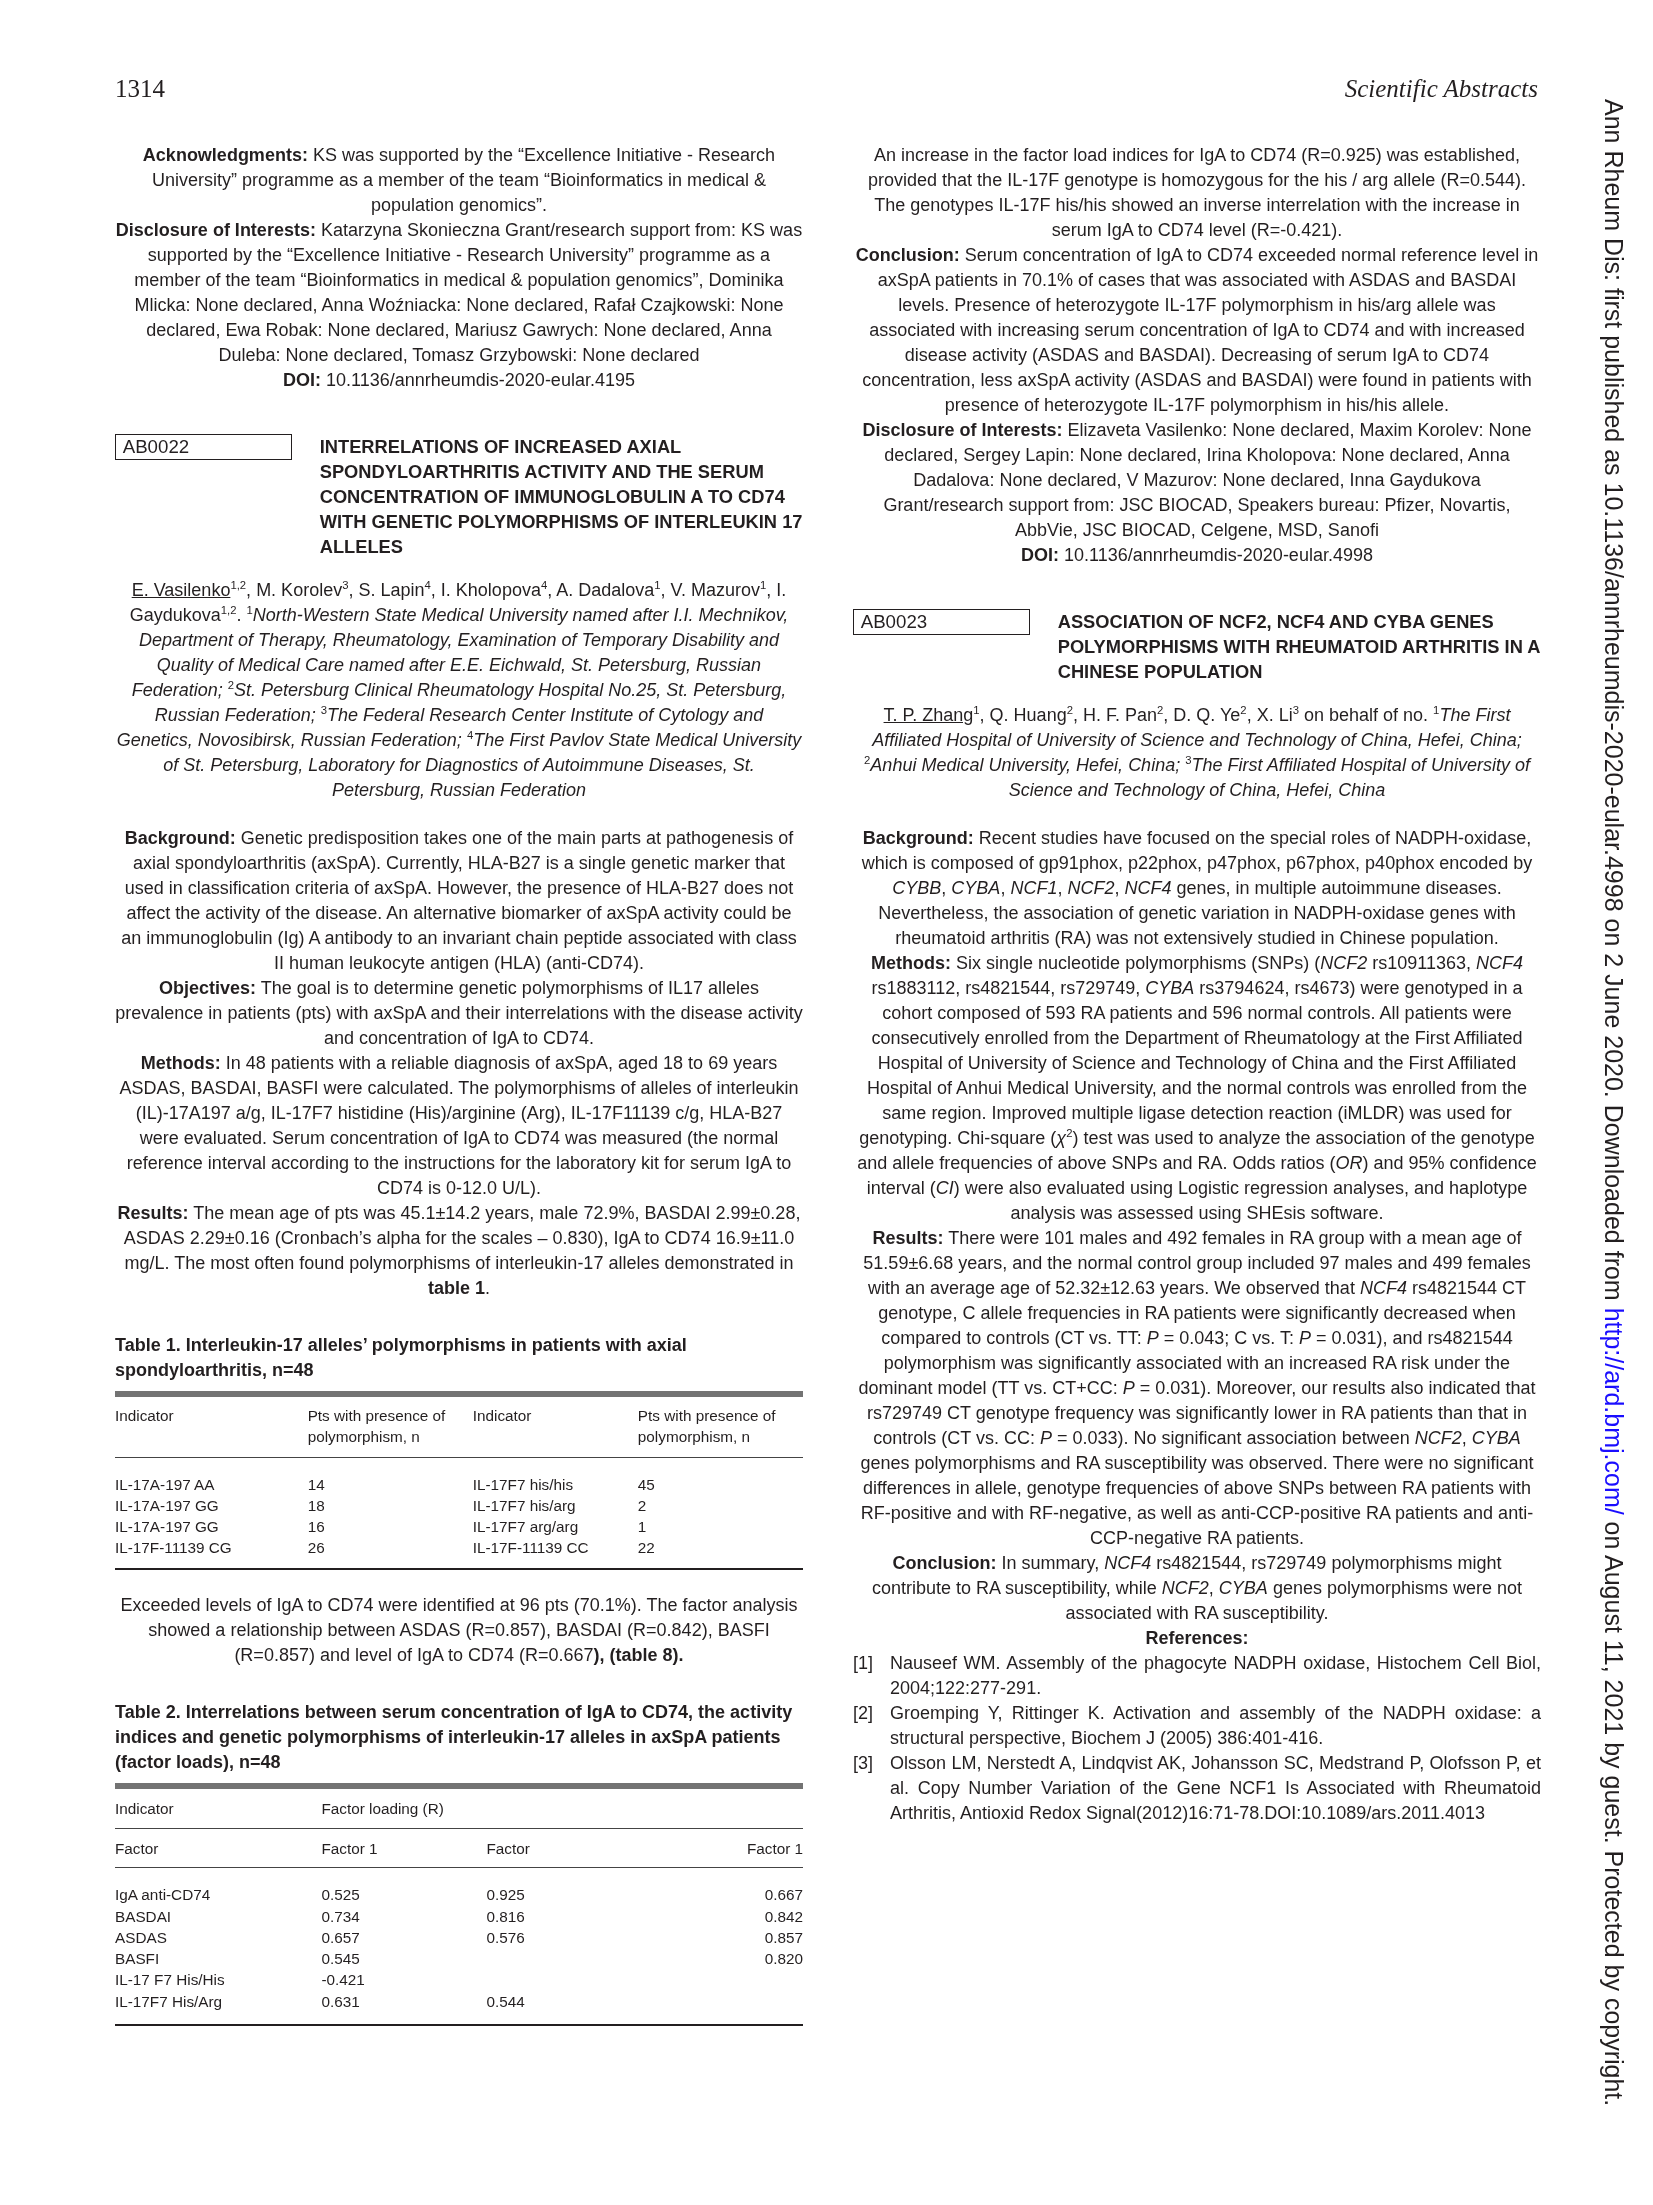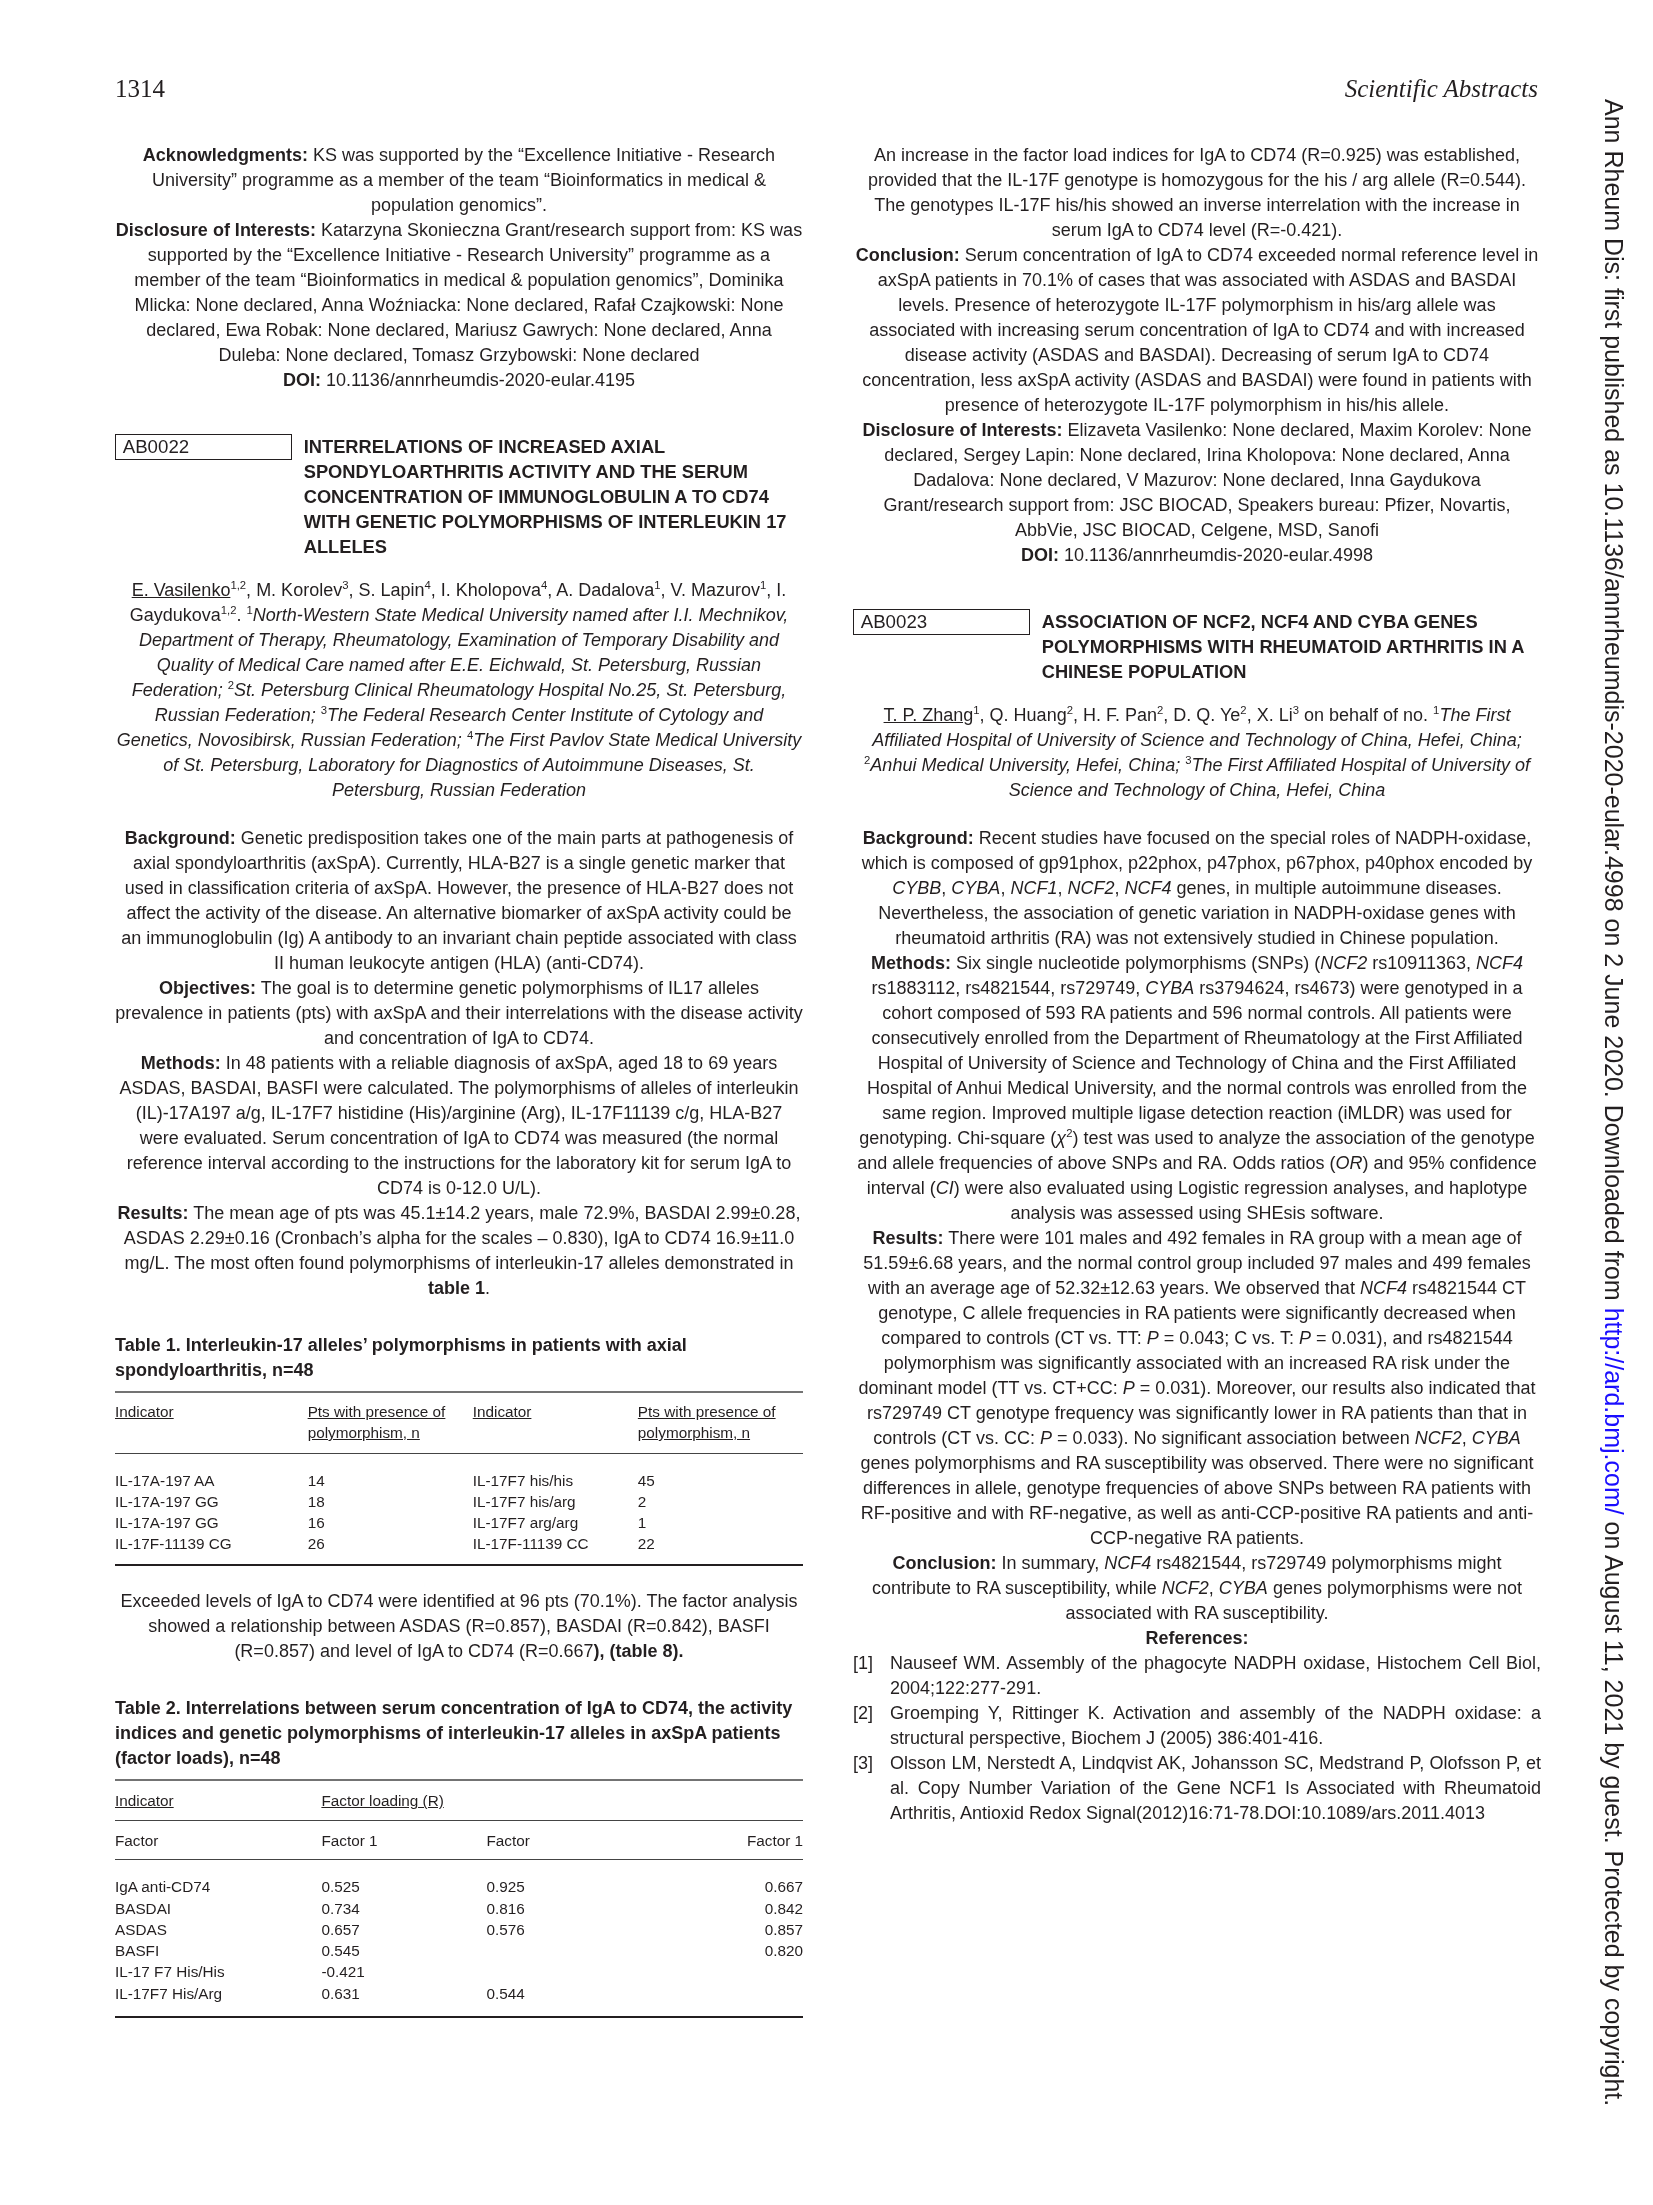--- a/index.html
+++ b/index.html
@@ -7,32 +7,32 @@
     width:1654px; height:2205px; background:#ffffff; position:relative; overflow:hidden;
     font-family:"Liberation Sans", sans-serif; color:#231f20;
   }
   .page-num { position:absolute; left:115px; top:75px; font-family:"Liberation Serif", serif; font-size:25px; }
   .running-head { position:absolute; right:116px; top:75px; font-family:"Liberation Serif", serif; font-style:italic; font-size:25px; }
   .col { position:absolute; top:143px; width:688px; font-size:18px; line-height:25px; text-align:justify; }
   .col.left { left:115px; }
   .col.right { left:853px; }
   .col p { margin:0;text-align:center; }
   b { font-weight:bold; }
-  .abs-head { display:flex; margin-top:41px; margin-bottom:18.7px; }
+  .abs-head { display:flex; margin-top:41px; margin-bottom:18.7px;gap:16px; }
   .abs-id { width:168px; height:24px; border:1.3px solid #231f20; font-size:18.7px; line-height:24px; padding-left:6.7px; box-sizing:content-box; flex:none; text-align:left; }
   .abs-title { margin-left:12px; font-weight:bold; font-size:18.3px; line-height:25px; text-align:left; text-transform:uppercase; }
   .authors { text-align:left; }
   .authors u { text-decoration:underline; }
   .authors i { font-style:italic; }
   sup { font-size:11.3px; line-height:0; vertical-align:super; }
   .sp { height:23px; }
   .tbl-cap { font-weight:bold; font-size:18px; line-height:25px; text-align:left; margin-top:32px; }
   table { width:100%; border-collapse:collapse; font-size:15.3px; line-height:21.3px; margin-top:8px; }
   table td, table th { font-weight:normal; padding:0; vertical-align:top; }
-  .t-top { border-top:2px solid #737373;text-decoration:underline; }
+  .t-top { border-top:6px solid #737373; }
   .t-mid { border-top:1.3px solid #444; }
   .t-bot { border-bottom:2px solid #231f20; }
   .c { text-align:left; }
   .r { text-align:right; }
   .refs { list-style:none; margin:0; padding:0; }
   .refs li { display:flex; text-align:justify; }
   .refs .num { width:37px; flex:none; text-align:left; }
   .side {
     position:absolute; left:1600px; top:99px; width:2000px; height:27px;
     transform-origin:0 0; transform:rotate(90deg) translateY(-28px);

